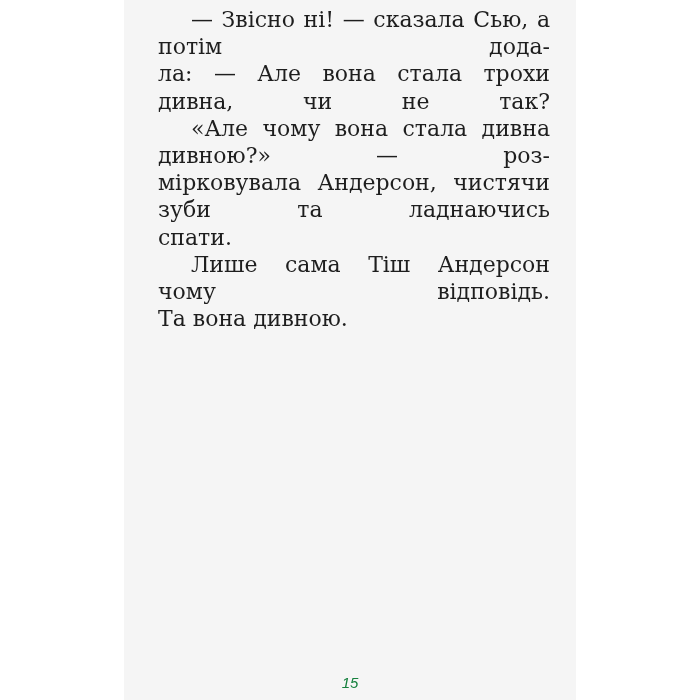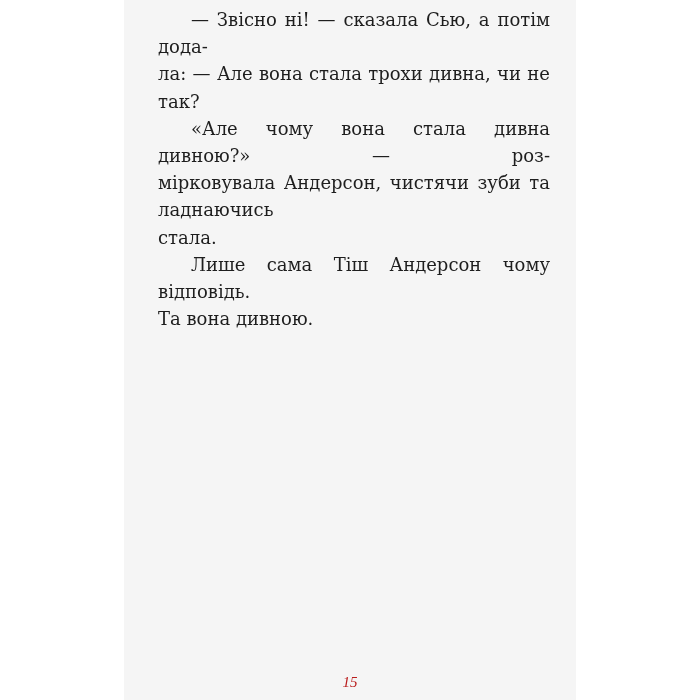--- a/index.html
+++ b/index.html
@@ -20,21 +20,21 @@
       width: 452px;
       height: 700px;
       background: #f5f5f5;
     }
     .text-block {
       position: absolute;
       left: 34px;
       top: 6px;
       width: 392px;
       font-family: "DejaVu Serif", "Liberation Serif", serif;
-      font-size: 18px;
+      font-size: 22px;
       line-height: 27.2px;
       color: #1e1e1e;
     }
     .para {
       margin: 0;
       text-indent: 33px;
       text-align: justify;
       text-align-last: left;
     }
     .line {
@@ -45,42 +45,42 @@
       text-align: justify;
       text-align-last: justify;
       white-space: normal;
     }
     .page-number {
       position: absolute;
       left: 0;
       width: 452px;
       top: 674px;
       text-align: center;
-      font-family: Liberation Serif, serif;
+      font-family: Liberation Sans, sans-serif;
       font-style: italic;
       font-size: 15px;
-      color: #b91c1c;
+      color: #15803d;
     }
   </style>
 </head>
 <body>
 
 <div class="page">
   <div class="text-block">
 
     <p class="para">
       <span class="line justify">— Звісно ні! — сказала Сью, а потім дода-</span>
       <span class="line justify" style="text-indent:0">ла: — Але вона стала трохи дивна, чи не так?</span>
     </p>
 
 
     <p class="para">
       <span class="line justify">«Але чому вона стала дивна дивною?» — роз-</span>
       <span class="line justify" style="text-indent:0">мірковувала Андерсон, чистячи зуби та ладнаючись</span>
-      <span class="line" style="text-indent:0">стала.</span>
+      <span class="line" style="text-indent:0">спати.</span>
     </p>
 
     <p class="para">
       <span class="line justify">Лише сама Тіш Андерсон чому відповідь.</span>
       <span class="line" style="text-indent:0">Та вона дивною.</span>
     </p>
 
   </div>
 
   <div class="page-number">15</div>

